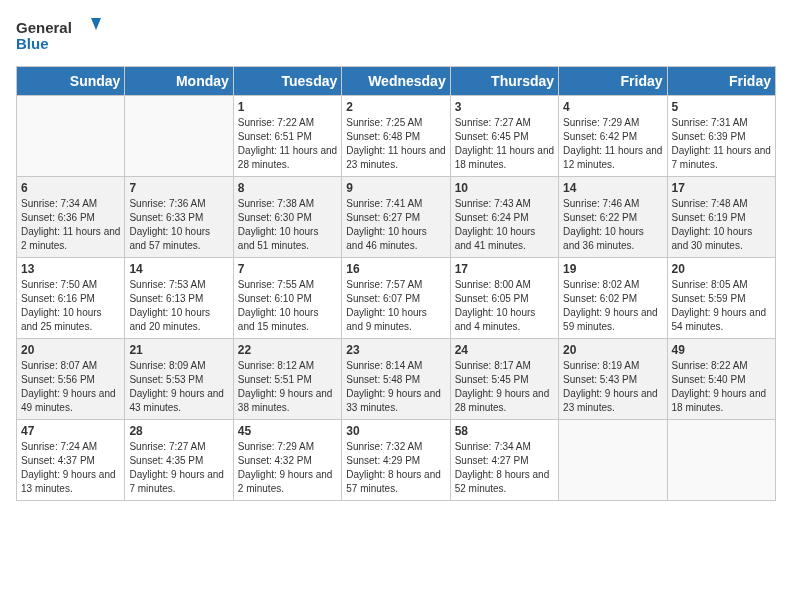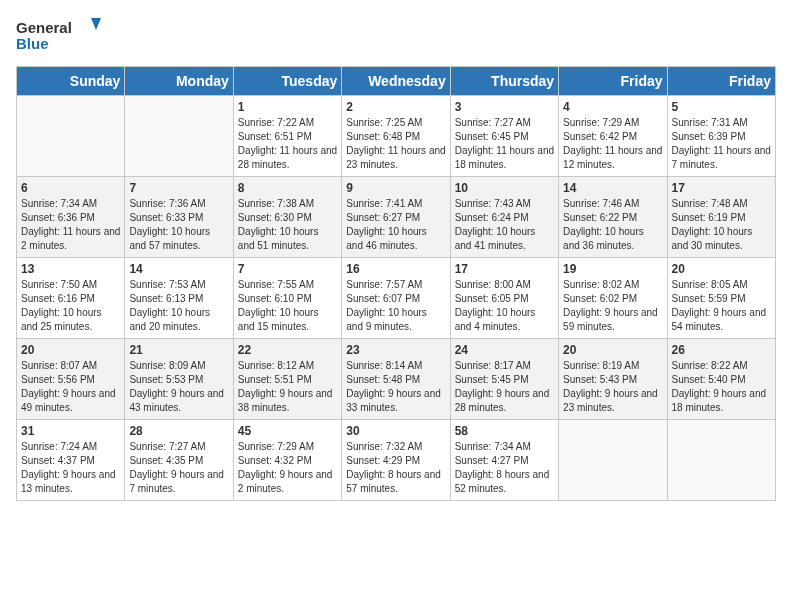--- a/index.html
+++ b/index.html
@@ -206,27 +206,27 @@
       </td>
         <td>
         <span class="day-num">24</span>
         <span class="cell-text">Sunrise: 8:17 AM<br>Sunset: 5:45 PM<br>Daylight: 9 hours and 28 minutes.</span>
       </td>
         <td>
         <span class="day-num">20</span>
         <span class="cell-text">Sunrise: 8:19 AM<br>Sunset: 5:43 PM<br>Daylight: 9 hours and 23 minutes.</span>
       </td>
         <td>
-        <span class="day-num">26</span>
+        <span class="day-num">49</span>
         <span class="cell-text">Sunrise: 8:22 AM<br>Sunset: 5:40 PM<br>Daylight: 9 hours and 18 minutes.</span>
       </td>
       </tr>
       <tr>
         <td>
-        <span class="day-num">31</span>
+        <span class="day-num">47</span>
         <span class="cell-text">Sunrise: 7:24 AM<br>Sunset: 4:37 PM<br>Daylight: 9 hours and 13 minutes.</span>
       </td>
         <td>
         <span class="day-num">28</span>
         <span class="cell-text">Sunrise: 7:27 AM<br>Sunset: 4:35 PM<br>Daylight: 9 hours and 7 minutes.</span>
       </td>
         <td>
         <span class="day-num">45</span>
         <span class="cell-text">Sunrise: 7:29 AM<br>Sunset: 4:32 PM<br>Daylight: 9 hours and 2 minutes.</span>
       </td>

